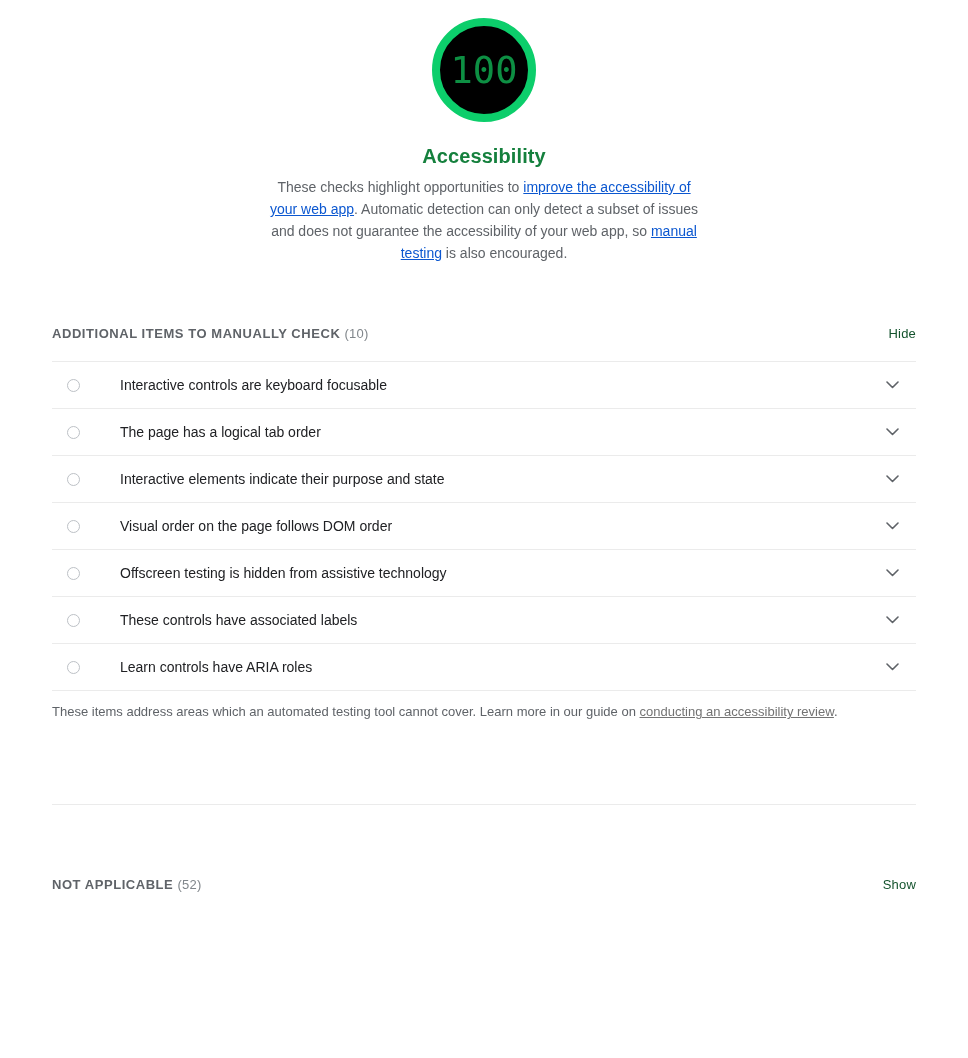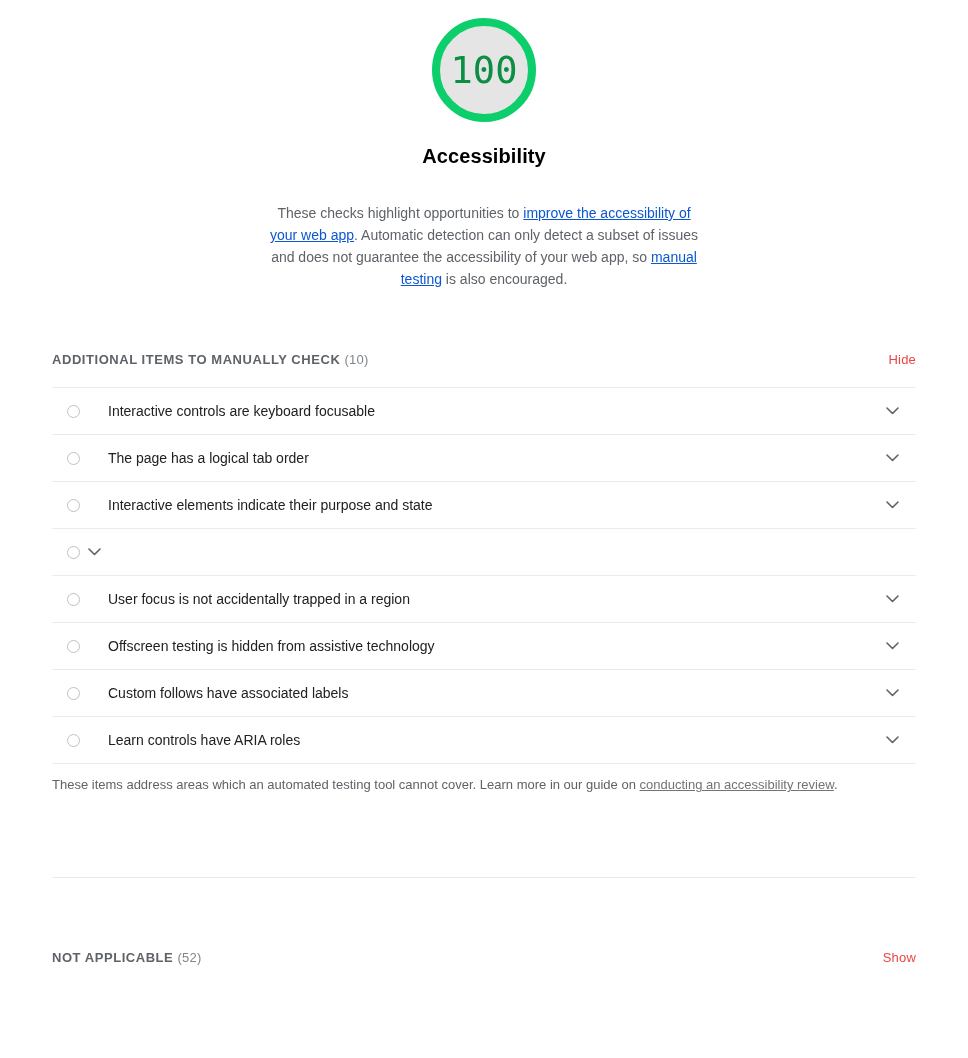--- a/index.html
+++ b/index.html
@@ -26,42 +26,42 @@
     padding-top: 18px;
     display: flex;
     flex-direction: column;
     align-items: center;
   }
   .gauge {
     width: 104px;
     height: 104px;
     border-radius: 50%;
     border: 8px solid #0cce6b;
-    background: #e5e5e5;
+    background: #000000;
     box-sizing: border-box;
     display: flex;
     align-items: center;
     justify-content: center;
   }
   .gauge-value {
     font-family: "DejaVu Sans Mono", monospace;
     font-size: 37px;
     line-height: 1;
     color: #0d8f43;
     letter-spacing: 0px;
   }
   .gauge-title {
     margin-top: 23px;
     font-size: 20px;
     font-weight: bold;
-    color: #000000;
+    color: #15803d;
     letter-spacing: 0.1px;
   }
   .gauge-desc {
-    margin-top: 34px;
+    margin-top: 8px;
     width: 440px;
     text-align: center;
     font-size: 14px;
     line-height: 22px;
     color: #5f6368;
   }
   .gauge-desc a {
     color: #0b57d0;
     text-decoration: underline;
   }
@@ -83,21 +83,21 @@
     color: #5f6368;
     text-transform: uppercase;
   }
   .section-count {
     font-weight: normal;
     letter-spacing: 0.2px;
     color: #80868b;
   }
   .section-toggle {
     font-size: 13px;
-    color: #ef4444;
+    color: #14532d;
     letter-spacing: 0.2px;
     cursor: pointer;
   }
   .rule {
     border: 0;
     border-top: 1px solid #ebebeb;
     margin: 11px 0 0 0;
   }
 
   
@@ -105,20 +105,21 @@
     margin: 0;
     padding: 0;
     list-style: none;
   }
   .audit-row {
     display: flex;
     align-items: center;
     height: 46px;
     border-bottom: 1px solid #ebebeb;
     cursor: pointer;
+    gap: 12px;
   }
   .audit-bullet {
     width: 13px;
     height: 13px;
     border-radius: 50%;
     border: 1.6px solid #bdc1c6;
     box-sizing: border-box;
     margin-left: 15px;
     flex: 0 0 auto;
   }
@@ -203,47 +204,39 @@
         <span class="audit-bullet"></span>
         <span class="audit-label">Interactive elements indicate their purpose and state</span>
         <span class="chev">
           <svg width="13" height="8" viewBox="0 0 13 8">
               <path d="M1 1 L6.5 6.5 L12 1" fill="none" stroke="#5f6368" stroke-width="1.6" stroke-linecap="round" stroke-linejoin="round"></path>
             </svg>
         </span>
       </li>
       <li class="audit-row">
         <span class="audit-bullet"></span>
-        <span class="chev">
-          <svg width="13" height="8" viewBox="0 0 13 8">
-              <path d="M1 1 L6.5 6.5 L12 1" fill="none" stroke="#5f6368" stroke-width="1.6" stroke-linecap="round" stroke-linejoin="round"></path>
-            </svg>
-        </span>
-      </li>
-      <li class="audit-row">
-        <span class="audit-bullet"></span>
-        <span class="audit-label">User focus is not accidentally trapped in a region</span>
+        <span class="audit-label">Visual order on the page follows DOM order</span>
         <span class="chev">
           <svg width="13" height="8" viewBox="0 0 13 8">
               <path d="M1 1 L6.5 6.5 L12 1" fill="none" stroke="#5f6368" stroke-width="1.6" stroke-linecap="round" stroke-linejoin="round"></path>
             </svg>
         </span>
       </li>
       <li class="audit-row">
         <span class="audit-bullet"></span>
         <span class="audit-label">Offscreen testing is hidden from assistive technology</span>
         <span class="chev">
           <svg width="13" height="8" viewBox="0 0 13 8">
               <path d="M1 1 L6.5 6.5 L12 1" fill="none" stroke="#5f6368" stroke-width="1.6" stroke-linecap="round" stroke-linejoin="round"></path>
             </svg>
         </span>
       </li>
       <li class="audit-row">
         <span class="audit-bullet"></span>
-        <span class="audit-label">Custom follows have associated labels</span>
+        <span class="audit-label">These controls have associated labels</span>
         <span class="chev">
           <svg width="13" height="8" viewBox="0 0 13 8">
               <path d="M1 1 L6.5 6.5 L12 1" fill="none" stroke="#5f6368" stroke-width="1.6" stroke-linecap="round" stroke-linejoin="round"></path>
             </svg>
         </span>
       </li>
       <li class="audit-row">
         <span class="audit-bullet"></span>
         <span class="audit-label">Learn controls have ARIA roles</span>
         <span class="chev">

